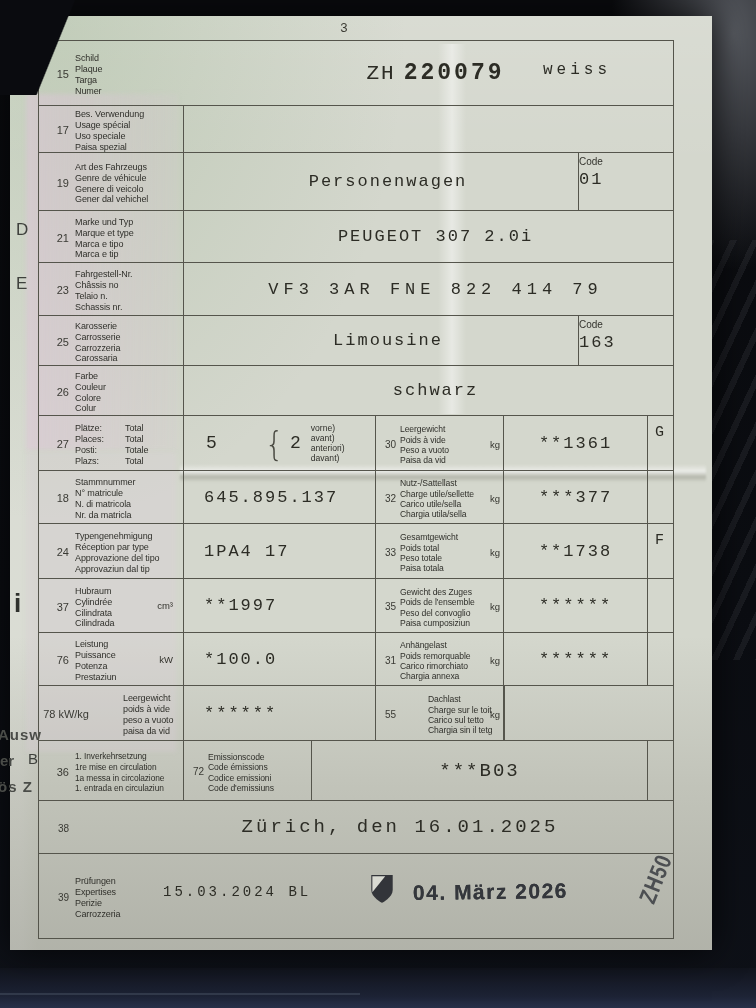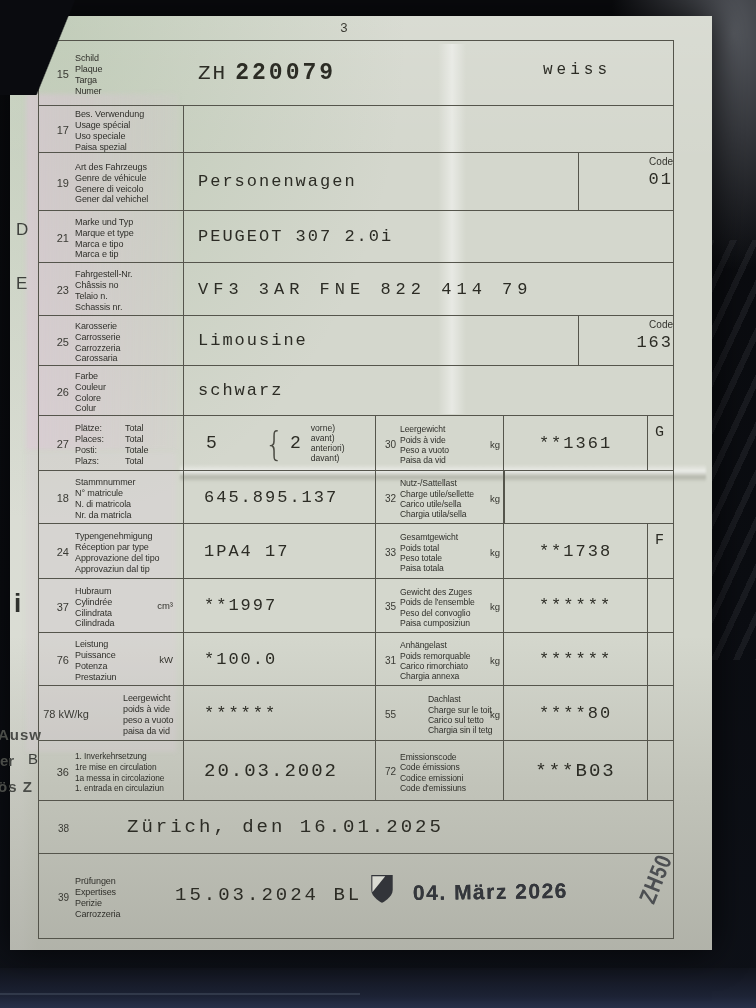--- a/index.html
+++ b/index.html
@@ -37,23 +37,23 @@
   .doc-table{position:absolute;left:28px;top:24px;width:634px;border:1.6px solid #54544b;}
   .row{display:flex;border-bottom:1px solid #55554c;box-sizing:border-box;position:relative;}
   .row:last-child{border-bottom:none;}
   .cell{box-sizing:border-box;position:relative;}
   .lab{display:flex;padding:2px 0 0 4px;}
   .num{width:26px;font-size:11px;color:#3a3a34;text-align:right;margin-right:6px;align-self:center;flex:none;}
   .num.sm{font-size:10px;}
   .lines{font-size:9px;line-height:10.8px;color:#30302b;letter-spacing:-.1px;padding-top:2px;align-self:center;}
   .w145{width:145px;border-right:1px solid #55554c;}
   .w145.nobord{border-right:none;}
-  .val{flex:1;display:flex;align-items:center;padding-left:14px;}
+  .val{flex:1;display:flex;align-items:center;padding-left:14px;justify-content:center;}
   .typed{font-family:"Liberation Mono","DejaVu Sans Mono",monospace;color:#2c2c25;font-size:17px;letter-spacing:2px;white-space:nowrap;}
-  .code-cell{width:95px;border-left:1px solid #55554c;padding-top:3px;text-align:right;}
+  .code-cell{width:95px;border-left:1px solid #55554c;padding-top:3px;text-align:left;}
   .code-lbl{font-size:10px;color:#33332d;}
   .code-val{font-size:17px;margin-top:3px;}
   
   .lab-l{width:145px;border-right:1px solid #55554c;display:flex;padding:2px 0 0 4px;}
   .val-l{width:192px;border-right:1px solid #55554c;display:flex;align-items:center;padding-left:20px;}
   .lab-r{width:128px;border-right:1px solid #55554c;display:flex;padding:2px 0 0 2px;}
   .lab-r .num{width:18px;margin-right:4px;}
   .lab-r .lines{font-size:8.6px;line-height:10.4px;}
   .val-r{flex:1;display:flex;align-items:center;justify-content:center;}
   .letter-col{width:26px;border-left:1px solid #55554c;display:flex;align-items:flex-start;justify-content:center;padding-top:8px;}
@@ -67,21 +67,21 @@
   .seats-wrap{display:flex;align-items:center;}
   .seat-total{font-size:18px;margin-left:22px;}
   .brace{font-size:30px;font-weight:300;color:#4a4a42;margin-left:46px;transform:scaleY(1.15);font-family:"DejaVu Sans",sans-serif;}
   .seat-front{font-size:18px;margin-left:6px;}
   .front-lines{font-size:8.6px;line-height:10.2px;color:#30302b;margin-left:8px;}
   .lab27-a{width:50px;}
   .r78num{width:46px !important;}
   .r78 .lines{padding-left:28px;}
   .place-row .typed{font-size:19px;}
   .exam-row{height:84px;}
-  .exam-val{position:absolute;left:136px;top:30px;font-size:19px;letter-spacing:3px;}
+  .exam-val{position:absolute;left:124px;top:30px;font-size:14px;letter-spacing:3px;}
   .shield{position:absolute;left:330px;top:20px;}
   .stamp-date{position:absolute;left:374px;top:26px;font-size:21px;font-weight:bold;letter-spacing:1.5px;color:#34373c;transform:rotate(-.8deg);text-shadow:0 0 .6px #34373c;}
   .stamp-zh50{position:absolute;left:592px;top:14px;font-size:19px;font-weight:bold;color:#3a3d42;opacity:.85;transform:rotate(-68deg) scaleY(1.25);letter-spacing:1px;}
   
   .mA{position:absolute;left:8px;top:32px;font-size:16px;color:#3e403c;}
   .mD{position:absolute;left:6px;top:204px;font-size:17px;color:#3e403c;}
   .mE{position:absolute;left:6px;top:258px;font-size:17px;color:#3e403c;}
   .mI{position:absolute;left:4px;top:572px;font-size:26px;font-weight:bold;color:#2f312d;}
   .mB{position:absolute;left:18px;top:734px;font-size:15px;color:#3e403c;}
   .fAusw{position:absolute;left:-12px;top:710px;font-size:15px;font-weight:bold;color:#4a4c48;letter-spacing:1px;}
@@ -292,20 +292,23 @@
         <div class="cell lab-r">
           <span class="num sm">32</span>
           <div class="lines">
               <div>Nutz-/Sattellast</div>
               <div>Charge utile/sellette</div>
               <div>Carico utile/sella</div>
               <div>Chargia utila/sella</div>
             </div>
           <span class="unit">kg</span>
         </div>
+        <div class="cell val-r">
+          <span class="typed">***377</span>
+        </div>
         <div class="cell letter-col"></div>
       </div>
 
       <div class="row" style="height:55px">
         <div class="cell lab-l">
           <span class="num">24</span>
           <div class="lines">
               <div>Typengenehmigung</div>
               <div>Réception par type</div>
               <div>Approvazione del tipo</div>
@@ -408,39 +411,33 @@
         </div>
         <div class="cell lab-r">
           <span class="num sm">55</span>
           <div class="lines">
               <div>Dachlast</div>
               <div>Charge sur le toit</div>
               <div>Carico sul tetto</div>
               <div>Chargia sin il tetg</div>
             </div>
           <span class="unit">kg</span>
-        </div>
-        <div class="cell val-r">
-          <span class="typed">****80</span>
         </div>
         <div class="cell letter-col"></div>
       </div>
 
       <div class="row place-row" style="height:60px">
         <div class="cell lab-l">
           <span class="num">36</span>
           <div class="lines" style="font-size:8.4px">
               <div>1. Inverkehrsetzung</div>
               <div>1re mise en circulation</div>
               <div>1a messa in circolazione</div>
               <div>1. entrada en circulaziun</div>
             </div>
-        </div>
-        <div class="cell val-l">
-          <span class="typed">20.03.2002</span>
         </div>
         <div class="cell lab-r">
           <span class="num sm">72</span>
           <div class="lines">
               <div>Emissionscode</div>
               <div>Code émissions</div>
               <div>Codice emissioni</div>
               <div>Code d'emissiuns</div>
             </div>
         </div>

